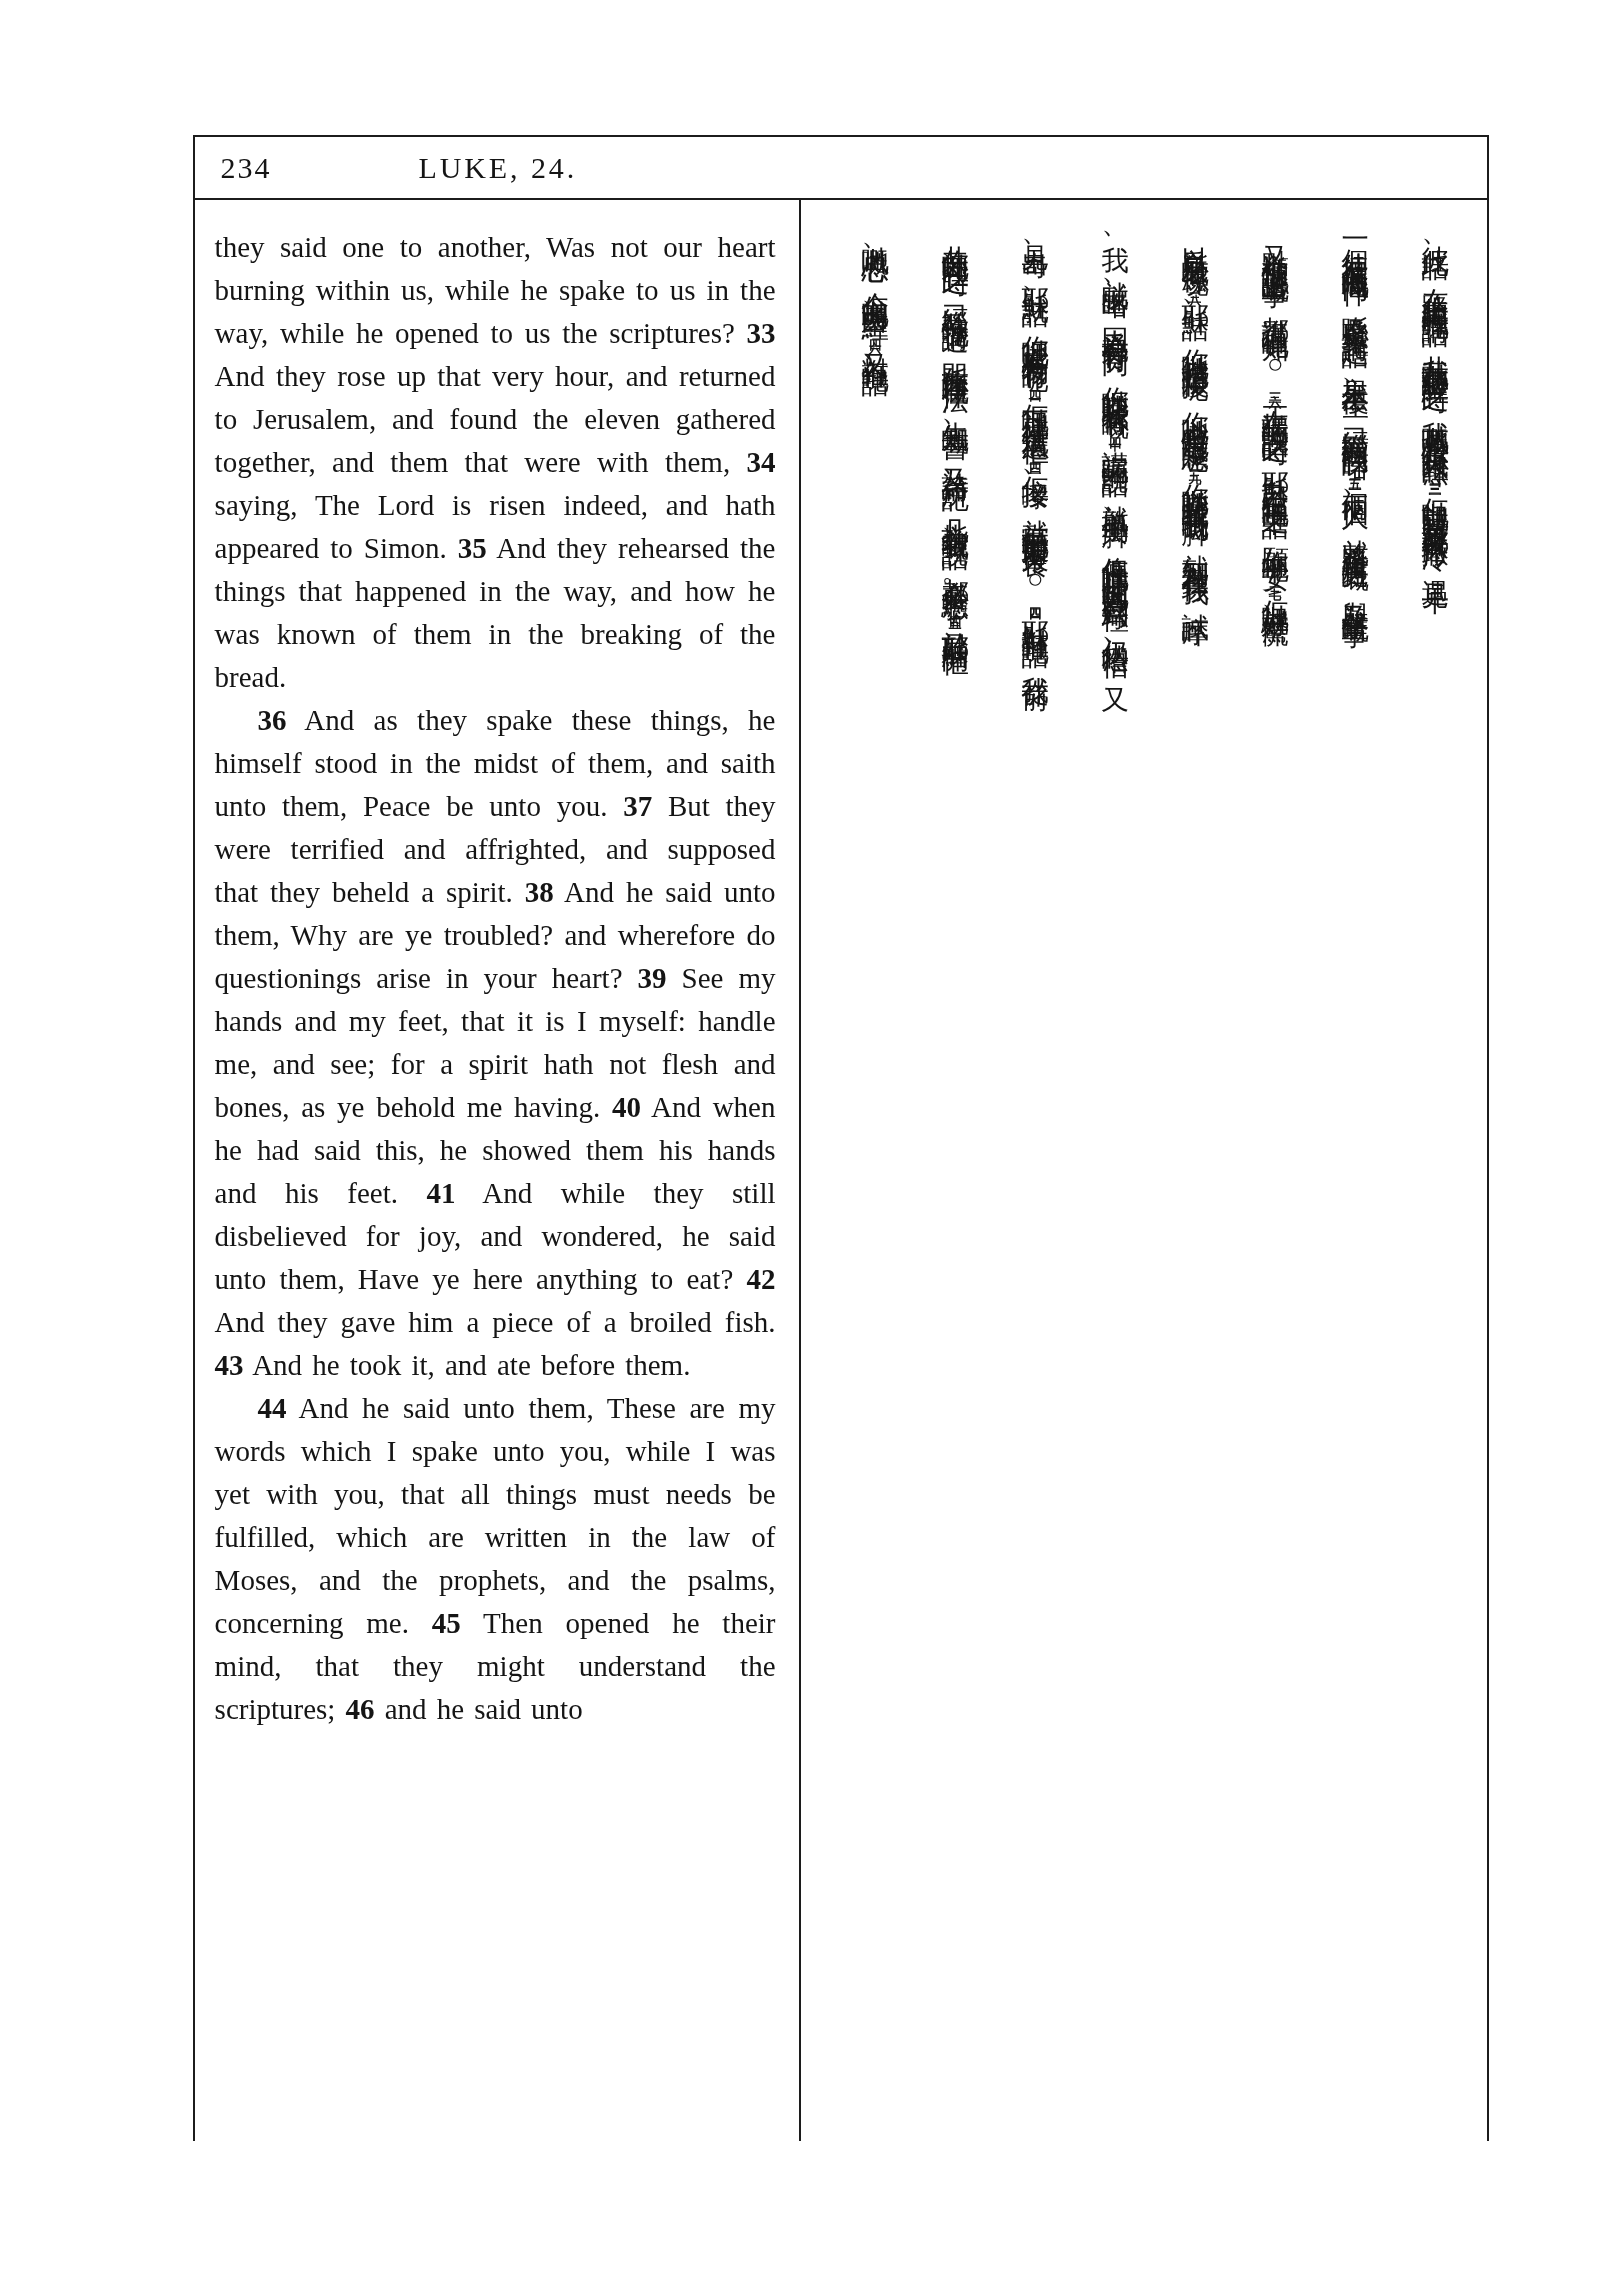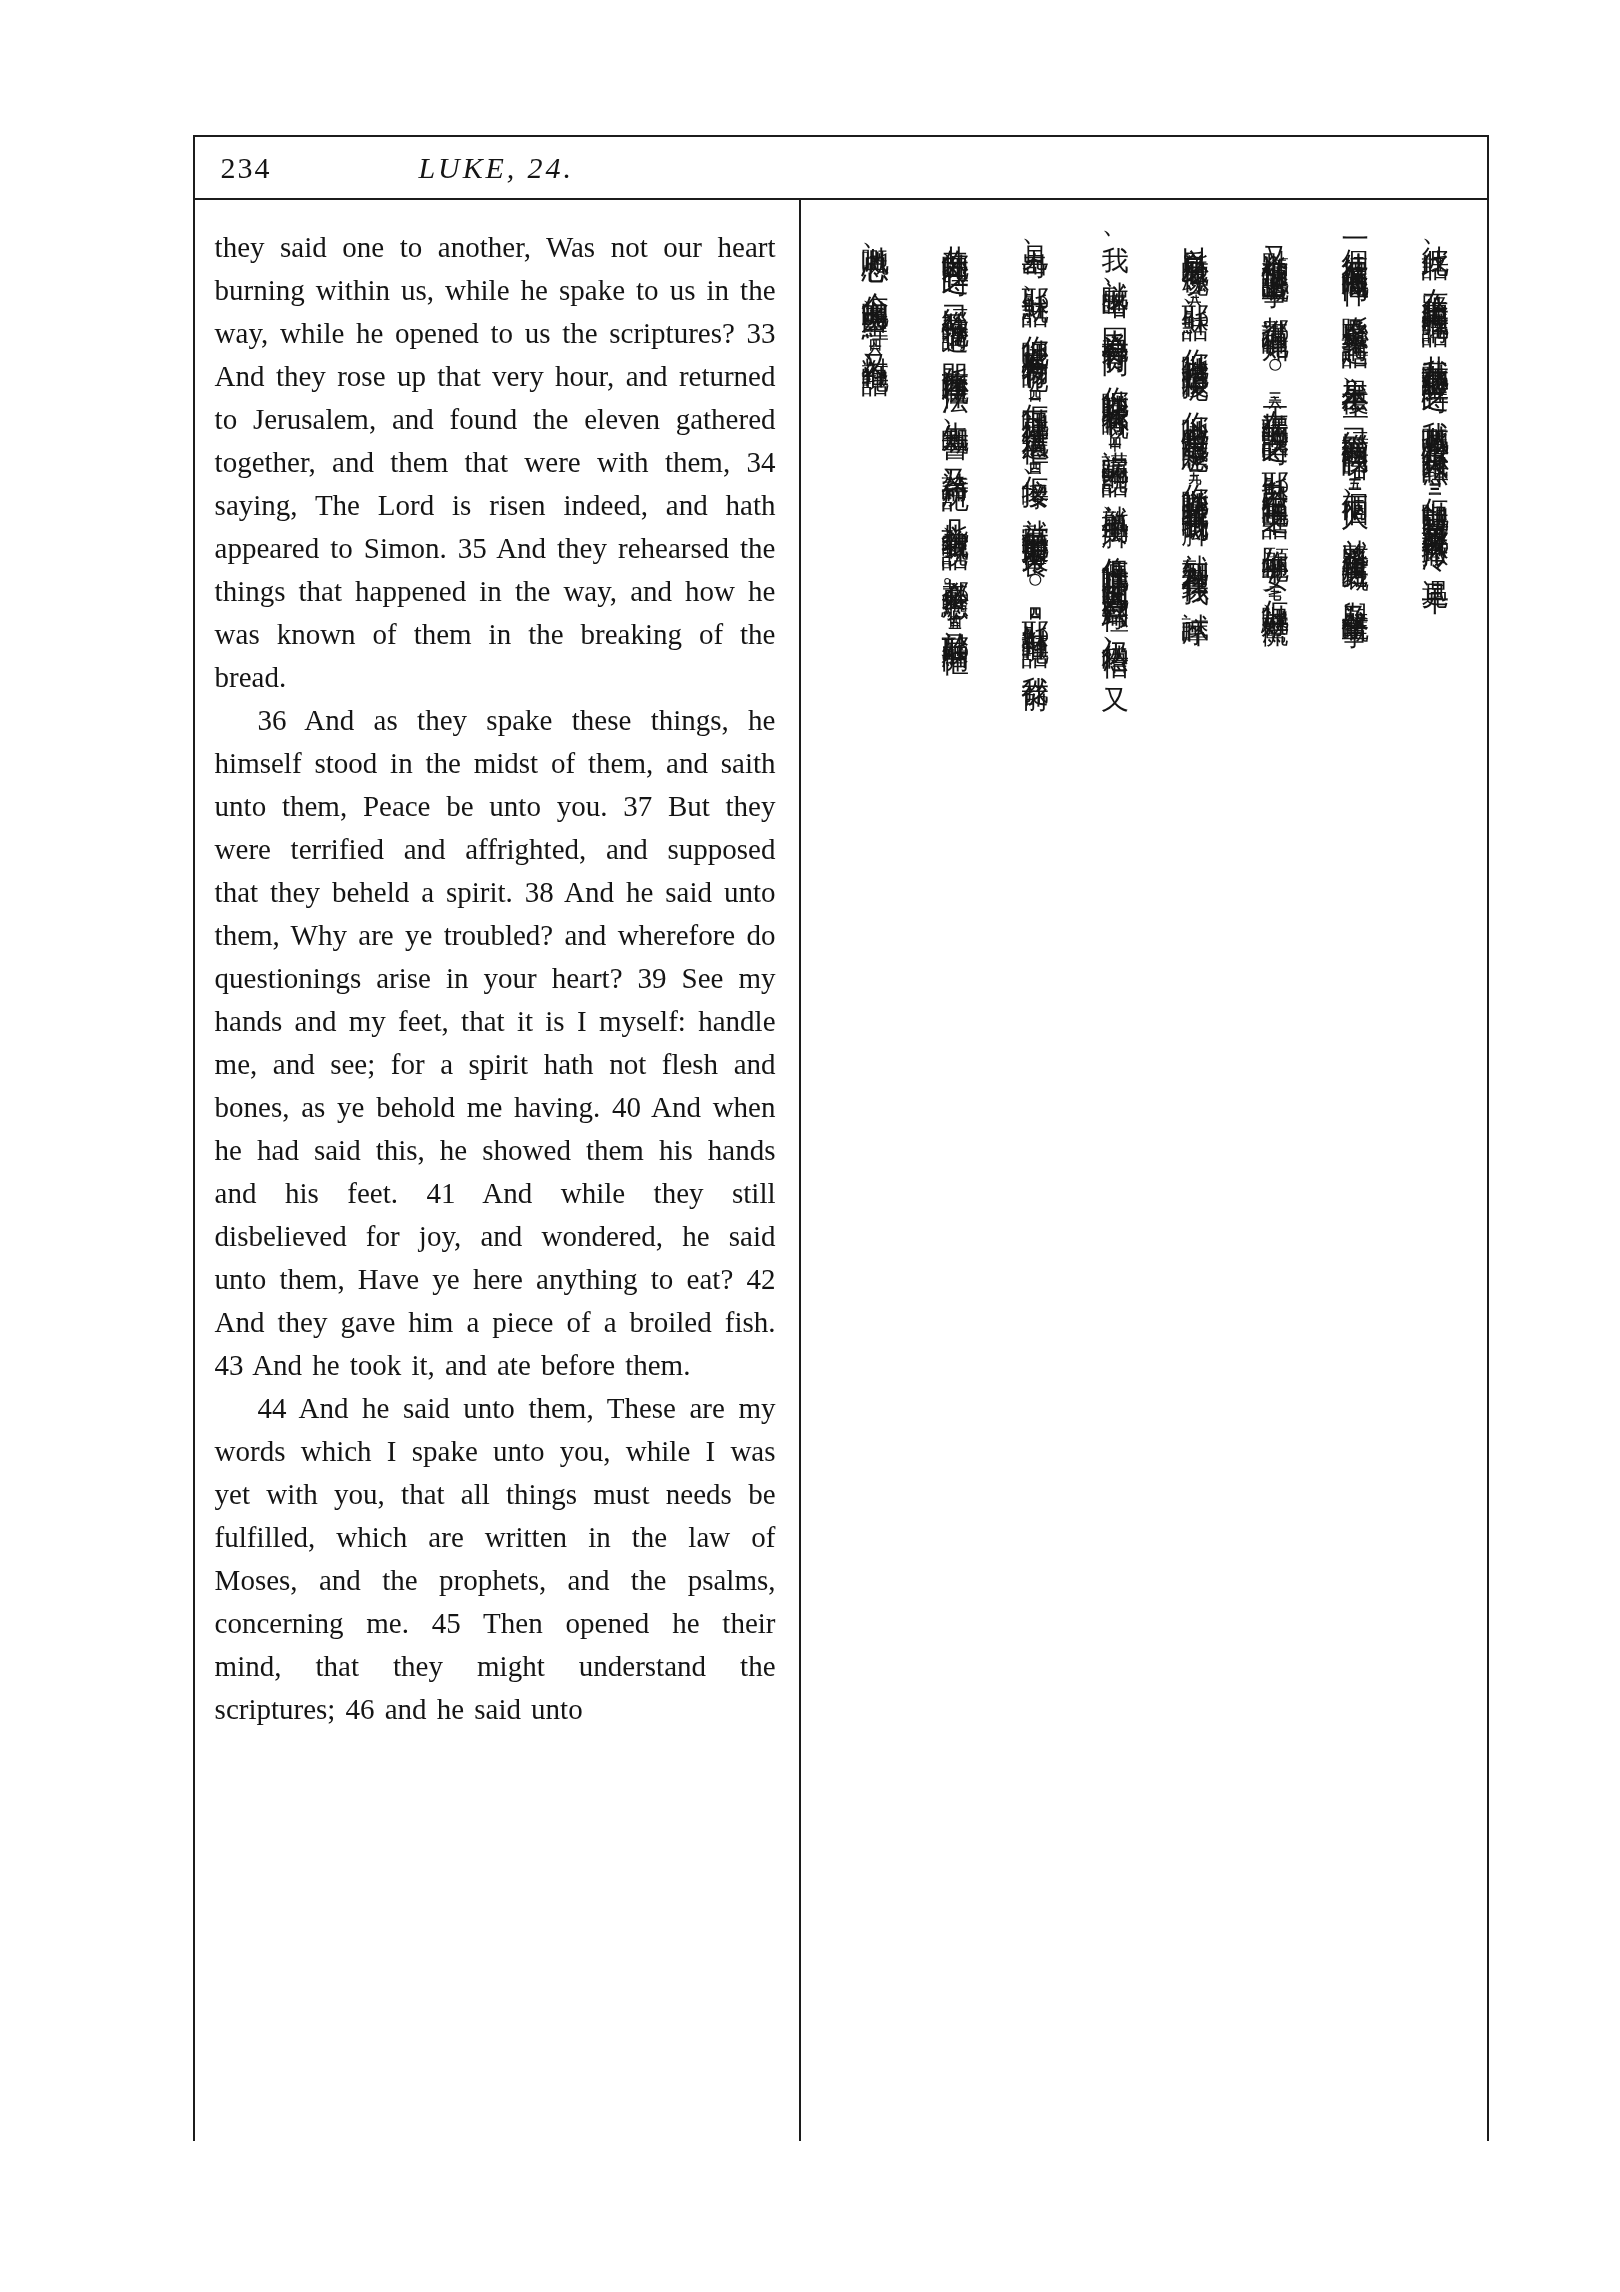--- a/index.html
+++ b/index.html
@@ -32,21 +32,20 @@
   }
   .page-number {
     margin-left: 25.5px;
     font-size: 30px;
     letter-spacing: 2px;
   }
   .title-en {
     margin-left: 147px;
     font-size: 30px;
     letter-spacing: 2.9px;
-    font-style: italic;
   }
   .title-zh {
     margin-left: auto;
     margin-right: 167px;
     font-size: 35px;
     letter-spacing: 13.7px;
     white-space: nowrap;
   }
   .content {
     box-sizing: border-box;
@@ -63,21 +62,21 @@
     line-height: 43px;
     text-align: justify;
     word-spacing: 2.9px;
   }
   .english-col p {
     margin: 0;
   }
   .english-col p.indent {
     text-indent: 43px;
   }
-  .english-col span.b { font-weight: normal; }
+  .english-col span.b { font-weight: bold; }
   .english-col span.i { }
   .chinese-wrap {
     box-sizing: border-box;
     flex: 1;
     border-left: 2px solid #1c1c1c;
     padding: 23.5px 11.8px 0 5.9px;
   }
   .zh-columns {
     display: flex;
     flex-direction: row-reverse;

